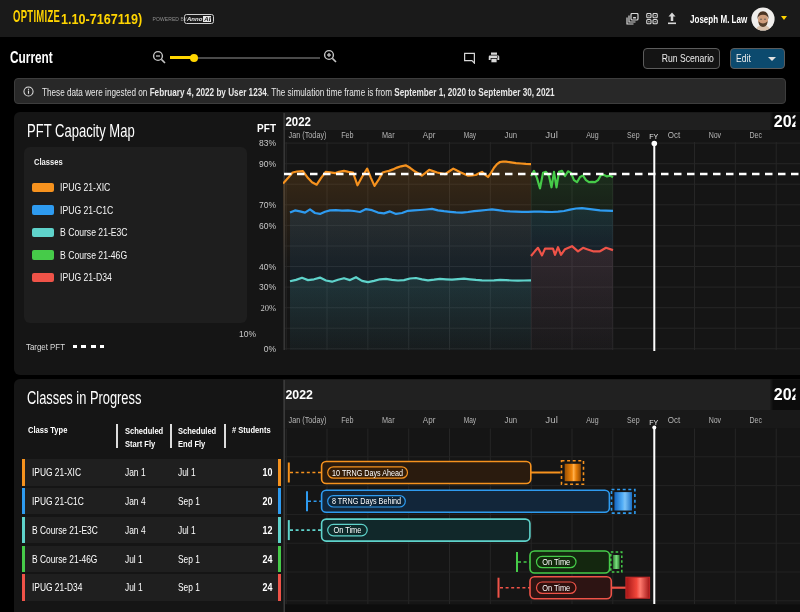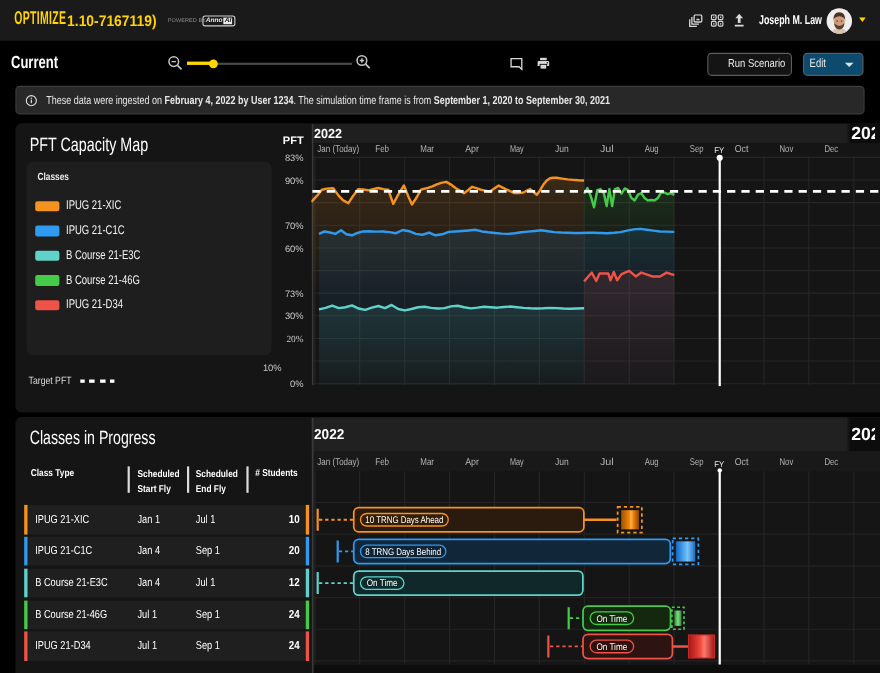--- a/index.html
+++ b/index.html
@@ -96,21 +96,21 @@
   <div class="abs" style="left:14px;top:112px;width:796px;height:262.5px;background:#151515;border-radius:6px;overflow:hidden;">
     <div class="abs" style="left:13px;top:9px;color:#fff;font-size:17.5px;transform:scaleX(0.745);transform-origin:left top;white-space:nowrap;">PFT Capacity Map</div>
     <div class="abs" style="left:205px;top:10.5px;width:57px;text-align:right;color:#fff;font-weight:bold;font-size:10px;">PFT</div>
 
     <div class="abs" style="left:205px;top:27.4px;width:57px;text-align:right;color:#c9c9c9;font-size:8.5px;line-height:8.5px;">83%</div>
     <div class="abs" style="left:205px;top:47.9px;width:57px;text-align:right;color:#c9c9c9;font-size:8.5px;line-height:8.5px;">90%</div>
     <div class="abs" style="left:205px;top:68.4px;width:57px;color:#c9c9c9;font-size:8.5px;line-height:8.5px;">80%</div>
     <div class="abs" style="left:205px;top:89.0px;width:57px;text-align:right;color:#c9c9c9;font-size:8.5px;line-height:8.5px;">70%</div>
     <div class="abs" style="left:205px;top:109.6px;width:57px;text-align:right;color:#c9c9c9;font-size:8.5px;line-height:8.5px;">60%</div>
     <div class="abs" style="left:205px;top:130.1px;width:57px;text-align:left;color:#c9c9c9;font-size:8.5px;line-height:8.5px;">50%</div>
-    <div class="abs" style="left:205px;top:150.7px;width:57px;text-align:right;color:#c9c9c9;font-size:8.5px;line-height:8.5px;">73%</div>
+    <div class="abs" style="left:205px;top:150.7px;width:57px;text-align:right;color:#c9c9c9;font-size:8.5px;line-height:8.5px;">40%</div>
     <div class="abs" style="left:205px;top:171.3px;width:57px;text-align:right;color:#c9c9c9;font-size:8.5px;line-height:8.5px;">30%</div>
     <div class="abs" style="left:205px;top:191.8px;width:57px;text-align:right;color:#c9c9c9;font-size:8.5px;line-height:8.5px;font-family:Liberation Serif, serif;">20%</div>
     <div class="abs" style="left:205px;top:218px;width:57px;text-align:center;color:#c9c9c9;font-size:8.5px;line-height:8.5px;">10%</div>
     <div class="abs" style="left:205px;top:232.9px;width:57px;text-align:right;color:#c9c9c9;font-size:8.5px;line-height:8.5px;">0%</div>
 
     <div class="abs" style="left:10px;top:34.5px;width:223px;height:176px;background:#1e1e1e;border-radius:6px;">
       <div class="abs" style="left:9.5px;top:9px;color:#f0f0f0;font-size:9.5px;font-weight:bold;transform:scaleX(0.8);transform-origin:left top;">Classes</div>
       <div class="abs" style="left:7.6px;top:36.3px;width:22px;height:9.5px;border-radius:2px;background:#f6921e;"></div>
       <div class="abs" style="left:36.3px;top:34.5px;color:#f5f5f5;font-size:11.5px;transform:scaleX(0.75);transform-origin:left top;white-space:nowrap;">IPUG 21-XIC</div>
       <div class="abs" style="left:7.6px;top:58.8px;width:22px;height:9.5px;border-radius:2px;background:#2e9bf0;"></div>

